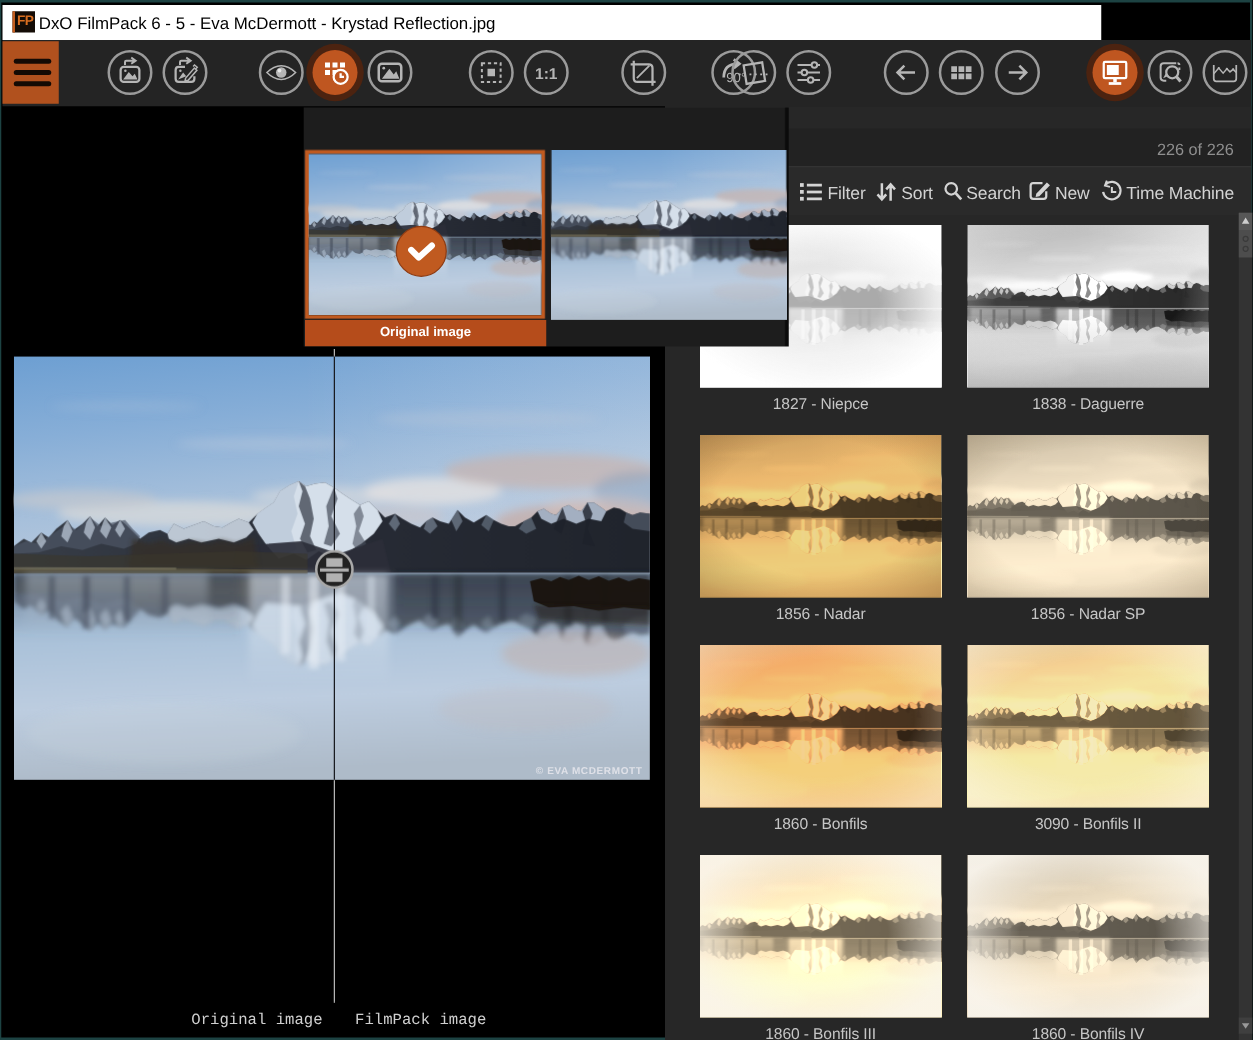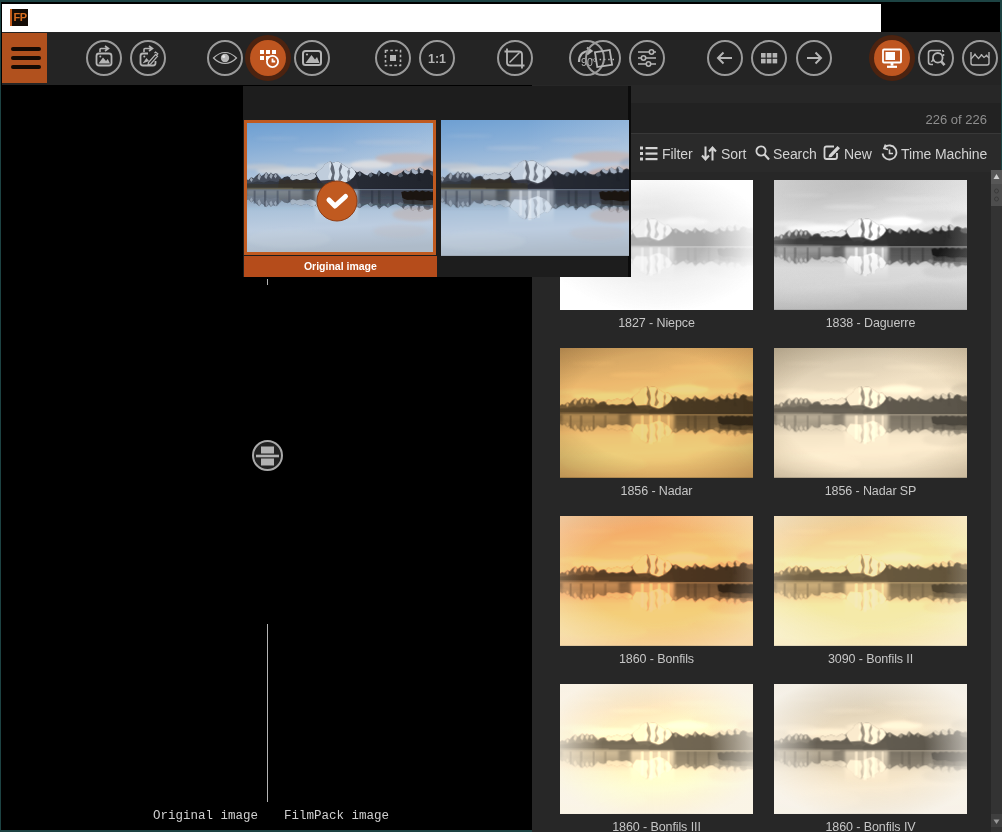--- a/index.html
+++ b/index.html
@@ -170,20 +170,21 @@
       </filter>
 </defs>
 </svg>
 
 <div id="win">
 
   <div id="titlebar">
     <div id="fplogo">
         <span>FP</span>
       </div>
+    <div id="wtitle">DxO FilmPack 6 - 5 - Eva McDermott - Krystad Reflection.jpg</div>
     <svg class="winbtn" style="left:865px" width="45" height="28">
         <line x1="17" y1="14" x2="29" y2="14" stroke="#000" stroke-width="1.4"></line>
       </svg>
     <svg class="winbtn" style="left:910px" width="45" height="28">
         <rect x="17.5" y="8.5" width="11" height="11" fill="none" stroke="#000" stroke-width="1.4"></rect>
       </svg>
     <svg class="winbtn" style="left:955px" width="45" height="28">
         <path d="M17,8.5 L28,19.5 M28,8.5 L17,19.5" stroke="#000" stroke-width="1.4"></path>
       </svg>
   </div>
@@ -319,20 +320,27 @@
         <svg width="32" height="32" viewBox="0 0 32 32">
       <path d="M7,10 L7,21 Q7,23 9,23 L23,23 Q25,23 25,21 L25,10" fill="none" stroke="#b5b5b5" stroke-width="1.4"></path>
       <path d="M7,17 L11,12.5 L14.5,16.5 L17.5,13 L20,15.5 L22.5,13.5 L25,16" fill="none" stroke="#b5b5b5" stroke-width="1.2"></path>
       <circle cx="11" cy="12.5" r="0.9" fill="#b5b5b5"></circle>
           <circle cx="17.5" cy="13" r="0.9" fill="#b5b5b5"></circle>
           <circle cx="22.5" cy="13.5" r="0.9" fill="#b5b5b5"></circle>
         </svg>
       </div>
   </div>
 
+  <div id="photo">
+    <svg width="509" height="339" viewBox="0 0 509 339">
+        <use href="#scene"></use>
+      </svg>
+    <div style="position:absolute;left:256px;top:0;width:1.2px;height:339px;background:#191b20;"></div>
+    <div style="position:absolute;right:6px;bottom:3px;font-size:8px;font-weight:bold;color:#e8e8ee;opacity:.85;letter-spacing:.5px;">© EVA MCDERMOTT</div>
+  </div>
   <div class="vline" style="left:266px;top:277px;height:6px;"></div>
   <div class="vline" style="left:266px;top:622px;height:178px;"></div>
   <div id="handle">
     <svg width="27" height="27" viewBox="0 0 27 27">
       <rect x="7" y="4.5" width="13" height="7" fill="#b2b2b2"></rect>
       <rect x="2" y="12.7" width="23" height="2.6" fill="#b2b2b2"></rect>
       <rect x="7" y="16.5" width="13" height="7" fill="#b2b2b2"></rect>
     </svg>
   </div>
   <div class="blabel" style="left:152px">Original image</div>

